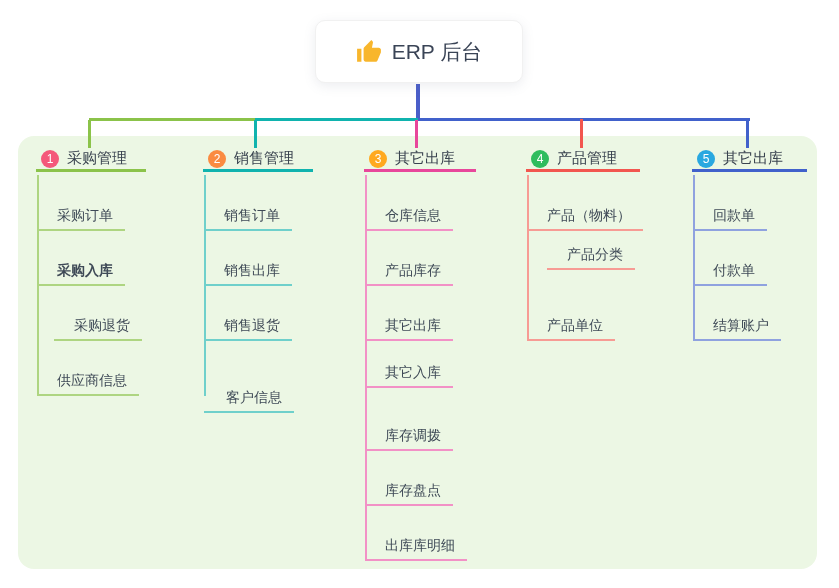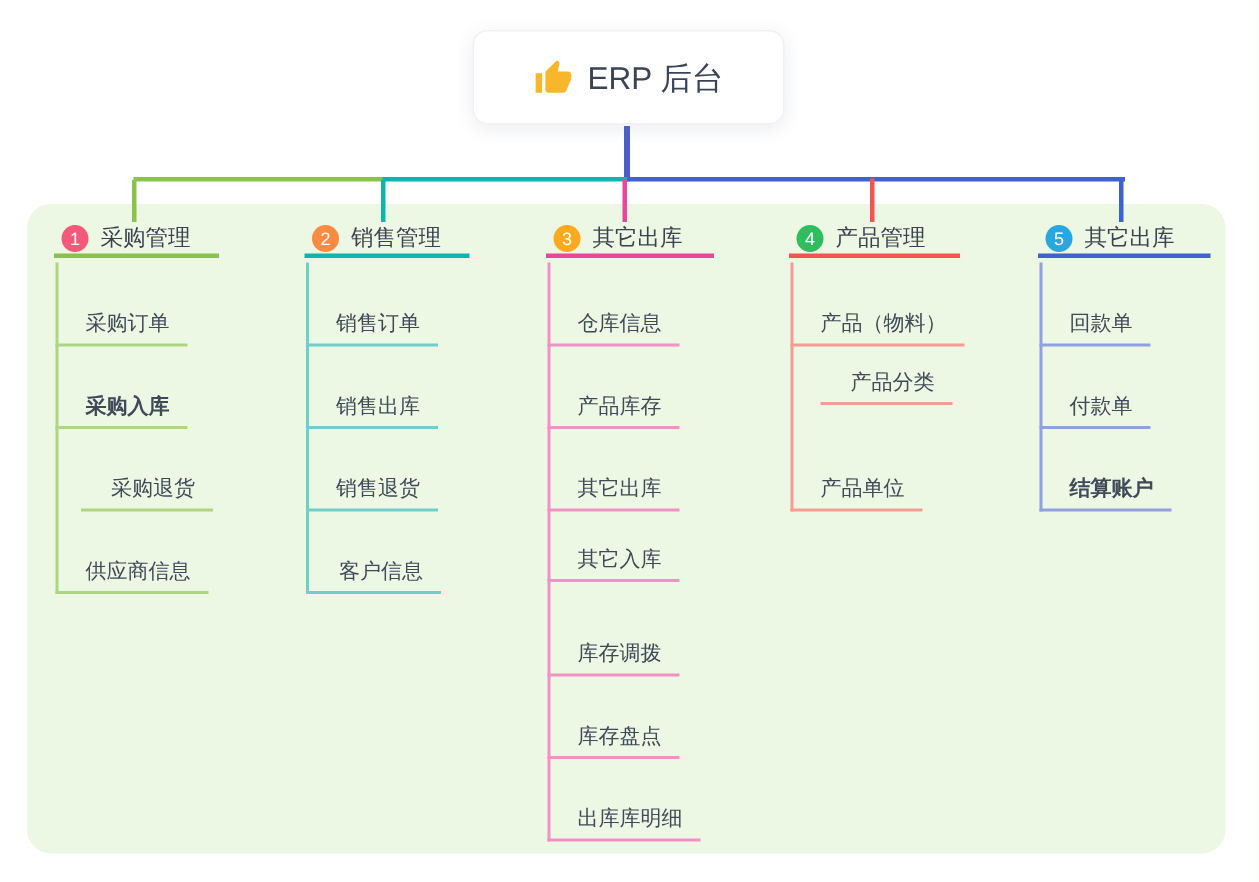--- a/index.html
+++ b/index.html
@@ -99,21 +99,21 @@
 
   <div class="branch" style="left:203px;">
     <div class="branch-label" style="width: 110px; border-bottom-color: rgb(16, 179, 174);">
       <span class="badge" style="background-color: rgb(250, 139, 65);">2</span>
       <span>销售管理</span>
     </div>
     <div class="trunk" style="height: 221px; background-color: rgb(111, 208, 203);"></div>
     <div class="leaf" style="top: 55px; border-bottom-color: rgb(111, 208, 203);">销售订单</div>
     <div class="leaf" style="top: 110px; border-bottom-color: rgb(111, 208, 203);">销售出库</div>
     <div class="leaf" style="top: 165px; border-bottom-color: rgb(111, 208, 203);">销售退货</div>
-    <div class="leaf" style="top: 220px; border-bottom-color: rgb(111, 208, 203); padding-left: 22px;">客户信息</div>
+    <div class="leaf" style="top: 237px; border-bottom-color: rgb(111, 208, 203); padding-left: 22px;">客户信息</div>
   </div>
 
   <div class="branch" style="left:364px;">
     <div class="branch-label" style="width: 112px; border-bottom-color: rgb(232, 71, 155);">
       <span class="badge" style="background-color: rgb(255, 169, 31);">3</span>
       <span>其它出库</span>
     </div>
     <div class="trunk" style="height: 386px; background-color: rgb(242, 145, 198);"></div>
     <div class="leaf" style="top: 55px; border-bottom-color: rgb(242, 145, 198);">仓库信息</div>
     <div class="leaf" style="top: 110px; border-bottom-color: rgb(242, 145, 198);">产品库存</div>
@@ -136,16 +136,16 @@
   </div>
 
   <div class="branch" style="left:692px;">
     <div class="branch-label" style="width: 115px; border-bottom-color: rgb(65, 97, 203);">
       <span class="badge" style="background-color: rgb(41, 168, 224);">5</span>
       <span>其它出库</span>
     </div>
     <div class="trunk" style="height: 166px; background-color: rgb(143, 162, 223);"></div>
     <div class="leaf" style="top: 55px; border-bottom-color: rgb(143, 162, 223);">回款单</div>
     <div class="leaf" style="top: 110px; border-bottom-color: rgb(143, 162, 223);">付款单</div>
-    <div class="leaf" style="top: 165px; border-bottom-color: rgb(143, 162, 223); font-weight: bold;">结算账户</div>
+    <div class="leaf" style="top: 165px; border-bottom-color: rgb(143, 162, 223);">结算账户</div>
   </div>
 
 </div>
 
 </body></html>

